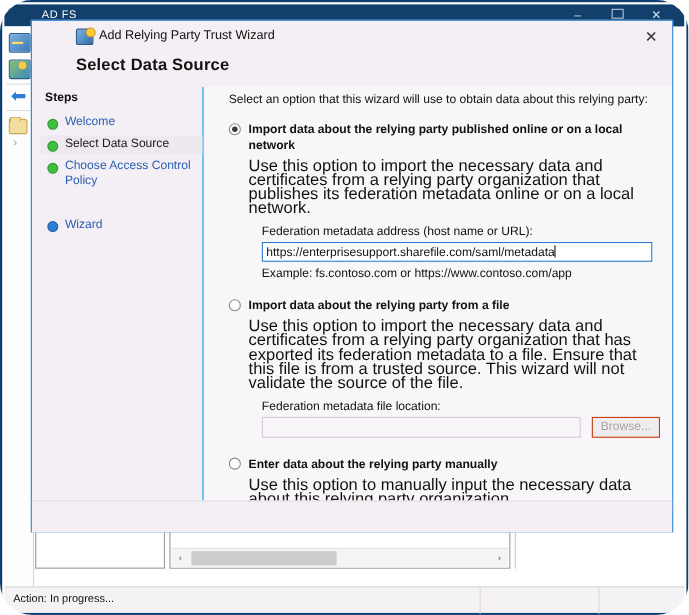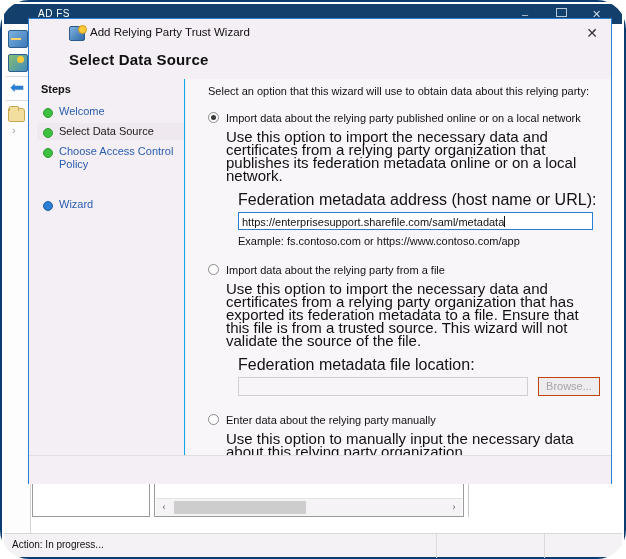--- a/index.html
+++ b/index.html
@@ -96,27 +96,27 @@
     background:#3fbf3f;border:1px solid #2f9a2f;}
   .step .dot.blue{background:#2b7fd4;border-color:#215f9f;}
   .step.current{background:#efe9ef;color:#1a1a1a;}
 
   .content-pane{position:absolute;left:157px;top:0;width:425px;height:388px;background:#f9f6f9;}
   .cp-inner{position:absolute;left:22px;top:0;width:398px;}
 
   .intro{font-size:11px;color:#111;margin:0 0 14px 0;}
 
   .optgroup{position:relative;margin-bottom:0;}
-  .opt-head{position:relative;padding-left:18px;font-size:11px;color:#111;line-height:14px;}
+  .opt-head{position:relative;padding-left:18px;font-size:11px;color:#111;line-height:14px;font-weight:bold;}
   .radio{position:absolute;left:0;top:1px;width:11px;height:11px;border-radius:50%;
     border:1px solid #8a8a8a;background:#fdfdfd;box-sizing:border-box;}
   .radio.on:after{content:"";position:absolute;left:2px;top:2px;width:5px;height:5px;
     border-radius:50%;background:#3a3a3a;}
   .opt-desc{margin:5px 0 0 18px;font-size:15px;color:#111;line-height:13px;}
-  .field-label{margin:9px 0 3px 30px;font-size:16px;color:#111;}
+  .field-label{margin:9px 0 3px 30px;font-size:11px;color:#111;}
   .txtinput{margin-left:30px;width:355px;height:18px;border:1px solid #2a7fd4;
     background:#ffffff;box-sizing:border-box;font-size:11px;color:#111;
     padding:1px 3px;line-height:16px;position:relative;white-space:nowrap;overflow:hidden;}
   .caret{display:inline-block;width:1px;height:11px;background:#111;vertical-align:-1px;}
   .example{margin:5px 0 0 30px;font-size:11px;color:#111;}
 
   .fileline{position:relative;margin-left:30px;margin-top:3px;height:20px;}
   .fileinput{position:absolute;left:0;top:0;width:290px;height:19px;
     border:1px solid #d2cdd2;background:#f7f5f7;box-sizing:border-box;}
   .browse-btn{position:absolute;left:300px;top:0;width:62px;height:19px;

